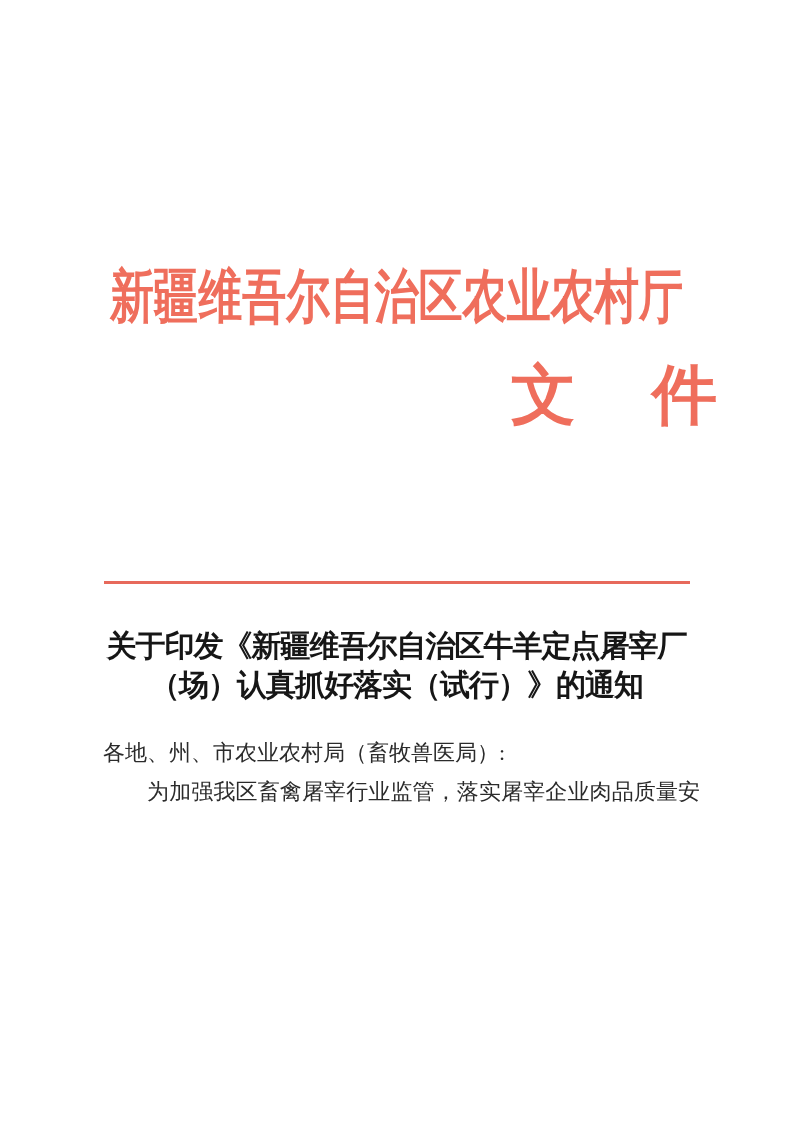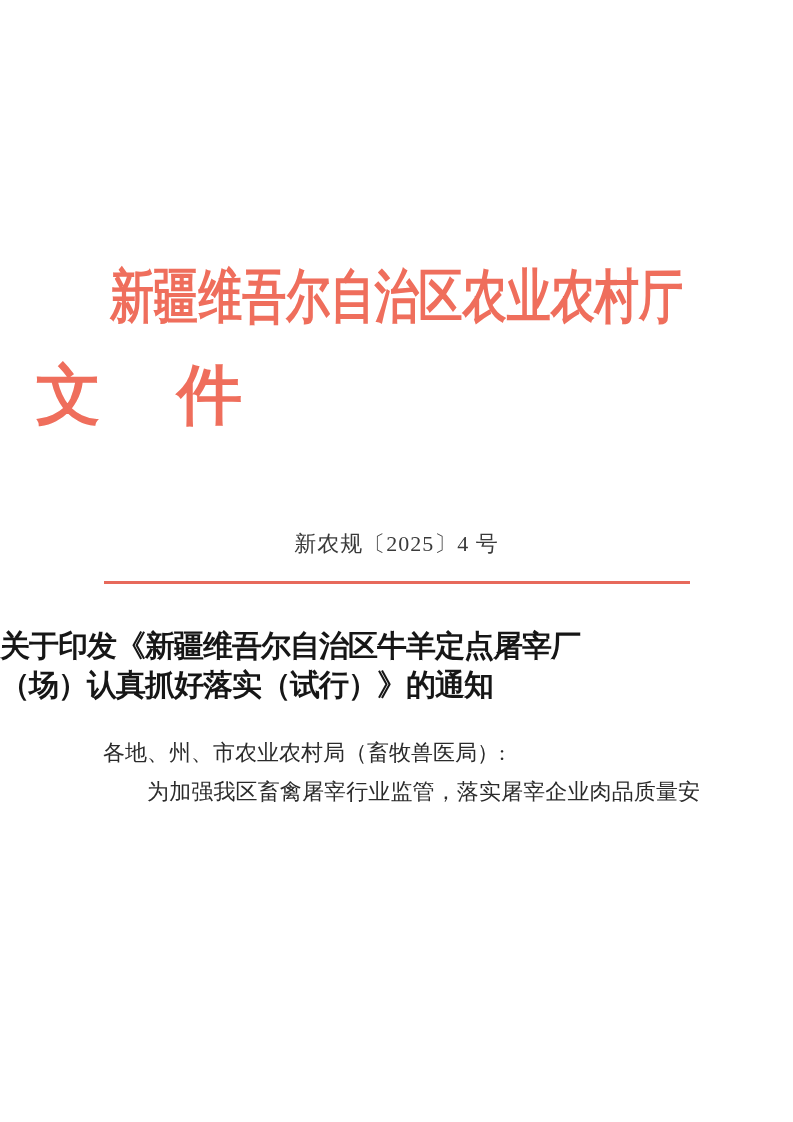--- a/index.html
+++ b/index.html
@@ -28,21 +28,21 @@
     white-space: nowrap;
     transform: scaleX(0.76);
     transform-origin: 50% 50%;
     letter-spacing: 0px;
   }
   .doc-type {
     position: absolute;
     top: 351px;
     left: 0;
     width: 100%;
-    text-align: left;
+    text-align: right;
     font-size: 65px;
     font-weight: bold;
     color: #ef6e5c;
     letter-spacing: 76px;
     padding-left: 36px;
     white-space: nowrap;
   }
   .doc-number {
     position: absolute;
     top: 529px;
@@ -59,20 +59,21 @@
     left: 104px;
     width: 586px;
     height: 3px;
     background: #e7695b;
   }
   .doc-title {
     position: absolute;
     top: 626px;
     left: 0;
     width: 100%;
+    text-align: center;
     font-size: 30px;
     font-weight: bold;
     color: #161616;
     line-height: 39px;
     letter-spacing: -1px;
   }
   .body-block {
     position: absolute;
     top: 734px;
     left: 103px;
@@ -124,21 +125,20 @@
 </style>
 </head>
 <body>
 
 <div class="page">
 
   <div class="org-name">新疆维吾尔自治区农业农村厅</div>
 
   <div class="doc-type">文件</div>
 
-  <div class="doc-number">新农规〔2025〕4 号</div>
 
   <div class="red-rule"></div>
 
   <div class="doc-title">
     <div>关于印发《新疆维吾尔自治区牛羊定点屠宰厂</div>
     <div>（场）认真抓好落实（试行）》的通知</div>
   </div>
 
   <div class="body-block">
     <div class="salutation">各地、州、市农业农村局（畜牧兽医局）:</div>

